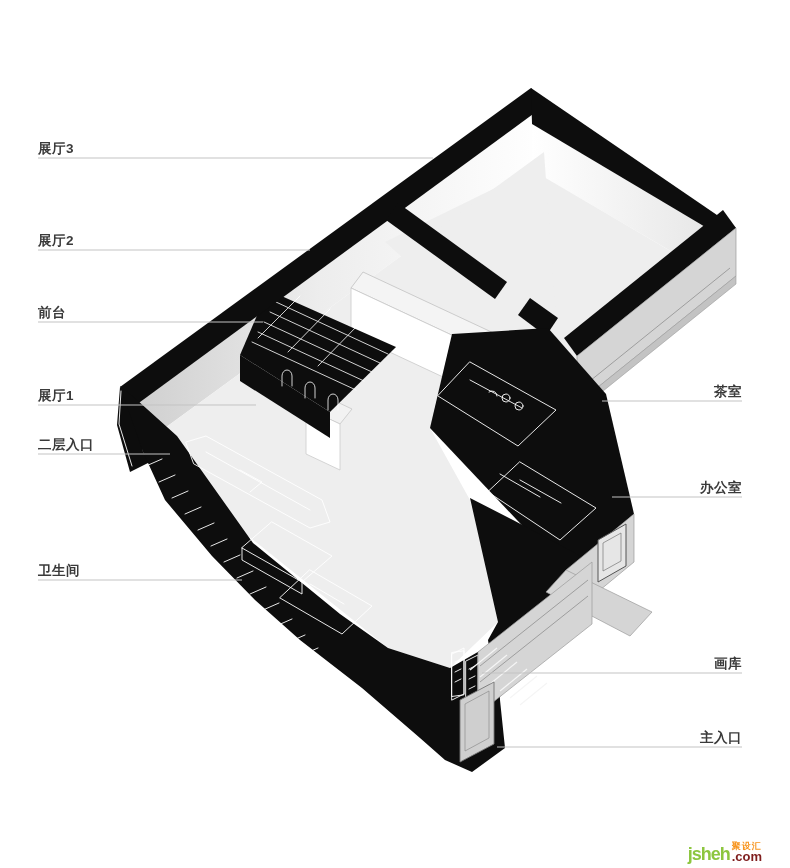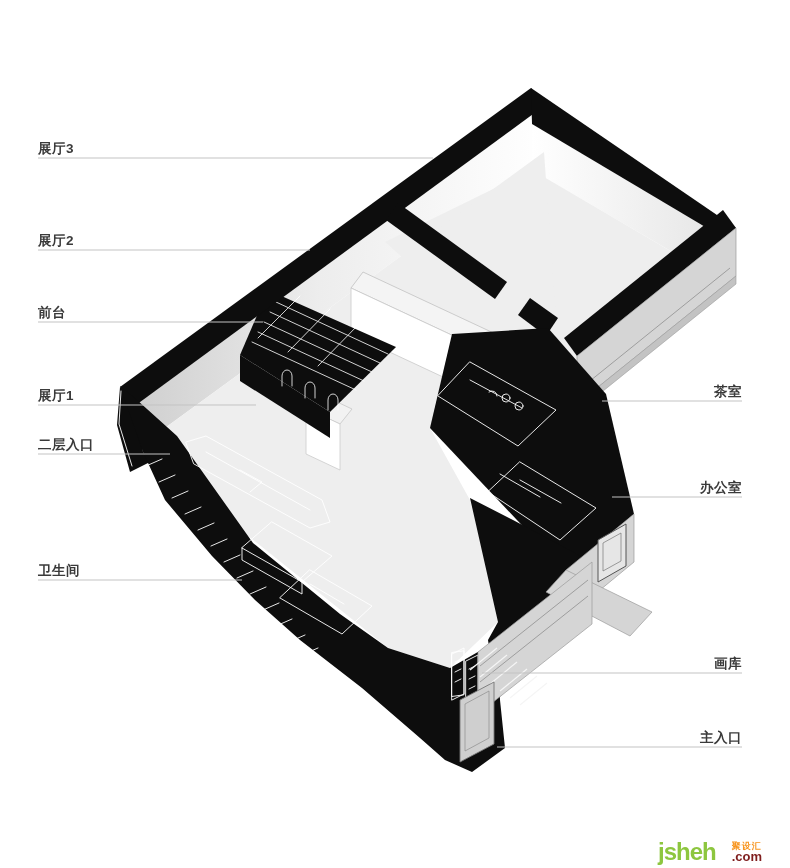--- a/index.html
+++ b/index.html
@@ -9,22 +9,22 @@
   svg text.room-label{font-family:"Liberation Sans","DejaVu Sans",sans-serif;
        font-size:13.5px;font-weight:600;fill:#3a3a3a;letter-spacing:0.5px;}
   .leader{stroke:#c3c3c3;stroke-width:1;}
   .wall{fill:#0d0d0d;stroke:none;}
   .floor{fill:#eeeeee;}
   .facade{fill:#d5d5d5;stroke:#9b9b9b;stroke-width:0.7;}
   .detail-w{stroke:#ffffff;stroke-width:0.9;fill:none;stroke-linejoin:round;stroke-linecap:round;}
   .detail-g{stroke:#8f8f8f;stroke-width:0.8;fill:none;}
   
   #watermark{position:absolute;right:28px;bottom:6px;display:flex;align-items:flex-end;line-height:0.85;}
-  #watermark .wm-name{font-size:24px;font-weight:800;letter-spacing:-1px;}
-  #watermark .wm-col{display:flex;flex-direction:column;margin-left:16px;}
+  #watermark .wm-name{font-size:18px;font-weight:800;letter-spacing:-1px;}
+  #watermark .wm-col{display:flex;flex-direction:column;margin-left:2px;}
   #watermark .wm-cjk{font-size:9px;font-weight:700;letter-spacing:1px;}
   #watermark .wm-tld{font-size:13px;font-weight:800;}
 </style>
 </head>
 <body>
 
 <div id="stage">
 <svg width="790" height="868" viewBox="0 0 790 868">
   <defs>
     <linearGradient id="gradNW" x1="0" y1="0" x2="1" y2="0">

